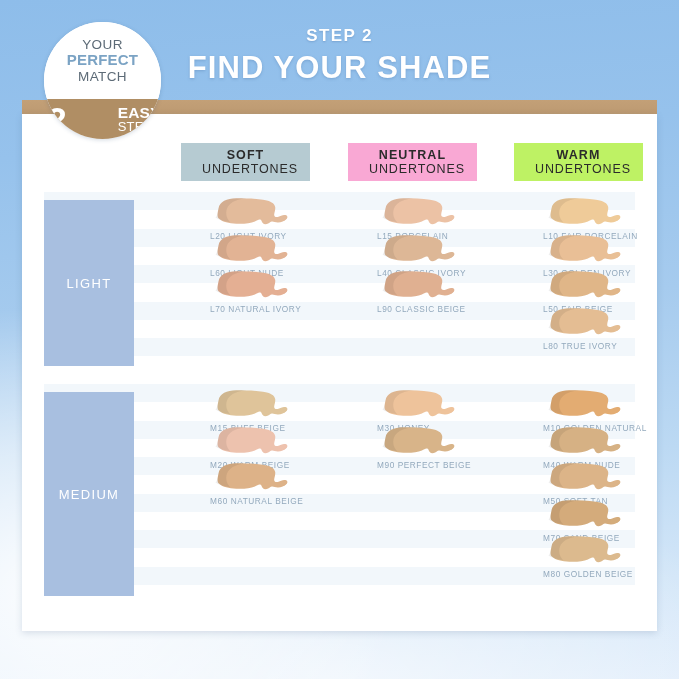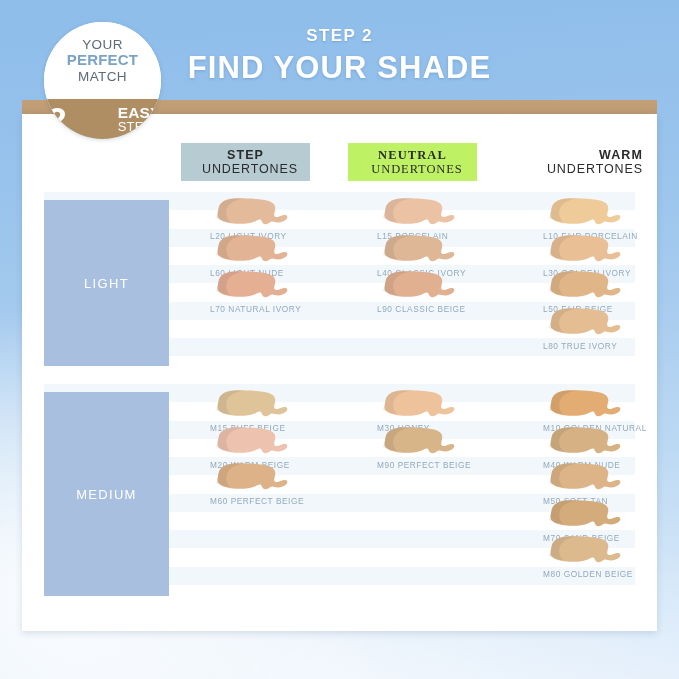--- a/index.html
+++ b/index.html
@@ -70,21 +70,21 @@
   .colhead{
     position:absolute;top:143px;height:38px;
     display:flex;flex-direction:column;align-items:center;justify-content:center;
     line-height:1.14;z-index:4;
   }
   .ch-top{font-size:12.5px;font-weight:bold;color:#2b2b2b;letter-spacing:1.1px;}
   .ch-bot{font-size:12.5px;color:#2b2b2b;letter-spacing:.9px;margin-left:9px;}
 
   
   .grp{
-    position:absolute;left:44px;width:125px;
+    position:absolute;left:44px;width:90px;
     background:#a8bfe0;
     display:flex;align-items:center;justify-content:center;
     z-index:4;
   }
   .grp span{font-size:13px;color:#ffffff;letter-spacing:1.3px;}
 
   
   .stripe{position:absolute;left:44px;width:591px;height:18px;background:#f2f7fb;z-index:1;}
 
   
@@ -132,28 +132,28 @@
     <div class="stripe" style="top: 338px;"></div>
     <div class="stripe" style="top: 384px;"></div>
     <div class="stripe" style="top: 420.5px;"></div>
     <div class="stripe" style="top: 457px;"></div>
     <div class="stripe" style="top: 493.5px;"></div>
     <div class="stripe" style="top: 530px;"></div>
     <div class="stripe" style="top: 566.5px;"></div>
   </div>
 <div id="colheads">
     <div class="colhead" style="left: 181px; width: 129px; background: rgb(182, 203, 210);">
-      <div class="ch-top">STEP</div>
+      <div class="ch-top">SOFT</div>
       <div class="ch-bot">UNDERTONES</div>
     </div>
-    <div class="colhead" style="left: 348px; width: 129px; background: #bef264; font-family: Liberation Serif, serif;">
+    <div class="colhead" style="left: 348px; width: 129px; background: #f9a8d4;">
       <div class="ch-top">NEUTRAL</div>
       <div class="ch-bot">UNDERTONES</div>
     </div>
-    <div class="colhead" style="left: 514px; width: 129px; background: #ffffff; align-items: flex-end;">
+    <div class="colhead" style="left: 514px; width: 129px; background: #bef264;">
       <div class="ch-top">WARM</div>
       <div class="ch-bot">UNDERTONES</div>
     </div>
   </div>
 <div id="groups">
     <div class="grp" style="top: 200px; height: 166px; background: rgb(168, 191, 224);">
       <span>LIGHT</span>
     </div>
     <div class="grp" style="top: 392px; height: 204px; background: rgb(168, 191, 224);">
       <span>MEDIUM</span>
@@ -281,21 +281,21 @@
       <div class="cap">M20 WARM BEIGE</div>
     </div>
     <div class="cell" style="left: 210px; top: 461px;">
       <div class="blob">
         <svg viewBox="0 0 84 33" xmlns="http://www.w3.org/2000/svg">
           <path fill="#ddb288" d="M8.5 12.5C9.5 5.5 17 2.2 26 2.2c10 0 19 .3 27 1.6 7.5 1.2 11.6 3.4 12.2 7.3.4 2.7-.8 5-1 7.2-.2 2.2 1.2 3 3.4 2.6 2.6-.5 5.2-2.2 7.6-1.8 2.1.35 2.6 2.3 1.2 3.9-1.9 2.2-5.6 3.6-8.6 3.5-2.5-.1-4.1-1.1-5.8-1-1.6.1-2.3 1.2-3.9 2.1-2 1.1-4.2.9-5.4-.5-1.1-1.3-1-3-2.5-3.5-1.6-.5-3.1 1-5.3 1.9-4.6 1.9-11.6 2.6-18.6 2.2-7.5-.4-13.8-2-16.8-4.8C6.6 22 7.6 16.9 8.5 12.5Z"></path>
           <path fill="#ddb288" opacity="0.85" d="M69.8 20.8c2.3-.45 4.6-1.6 6.3-1.2 1.5.35 1.7 1.9.5 3.2-1.7 1.8-4.9 3-7.5 2.8-1.5-.1-2.3-.8-2-1.9.3-1.2 1.5-2.6 2.7-2.9Z"></path>
           <path fill="#000" opacity="0.07" d="M8.5 12.5C9.5 5.5 17 2.2 26 2.2c3.5 0 7 .05 10.4.2-8.6.6-15.6 3.3-18.4 8.2-3 5.2-2 11.6 2.2 15.6-7-.8-12.4-2.5-15-5.1C6.6 22 7.6 16.9 8.5 12.5Z"></path>
         </svg>
       </div>
-      <div class="cap">M60 PERFECT BEIGE</div>
+      <div class="cap">M60 NATURAL BEIGE</div>
     </div>
     <div class="cell" style="left: 377px; top: 388px;">
       <div class="blob">
         <svg viewBox="0 0 84 33" xmlns="http://www.w3.org/2000/svg">
           <path fill="#eec39b" d="M8.5 12.5C9.5 5.5 17 2.2 26 2.2c10 0 19 .3 27 1.6 7.5 1.2 11.6 3.4 12.2 7.3.4 2.7-.8 5-1 7.2-.2 2.2 1.2 3 3.4 2.6 2.6-.5 5.2-2.2 7.6-1.8 2.1.35 2.6 2.3 1.2 3.9-1.9 2.2-5.6 3.6-8.6 3.5-2.5-.1-4.1-1.1-5.8-1-1.6.1-2.3 1.2-3.9 2.1-2 1.1-4.2.9-5.4-.5-1.1-1.3-1-3-2.5-3.5-1.6-.5-3.1 1-5.3 1.9-4.6 1.9-11.6 2.6-18.6 2.2-7.5-.4-13.8-2-16.8-4.8C6.6 22 7.6 16.9 8.5 12.5Z"></path>
           <path fill="#eec39b" opacity="0.85" d="M69.8 20.8c2.3-.45 4.6-1.6 6.3-1.2 1.5.35 1.7 1.9.5 3.2-1.7 1.8-4.9 3-7.5 2.8-1.5-.1-2.3-.8-2-1.9.3-1.2 1.5-2.6 2.7-2.9Z"></path>
           <path fill="#000" opacity="0.07" d="M8.5 12.5C9.5 5.5 17 2.2 26 2.2c3.5 0 7 .05 10.4.2-8.6.6-15.6 3.3-18.4 8.2-3 5.2-2 11.6 2.2 15.6-7-.8-12.4-2.5-15-5.1C6.6 22 7.6 16.9 8.5 12.5Z"></path>
         </svg>
       </div>
       <div class="cap">M30 HONEY</div>

